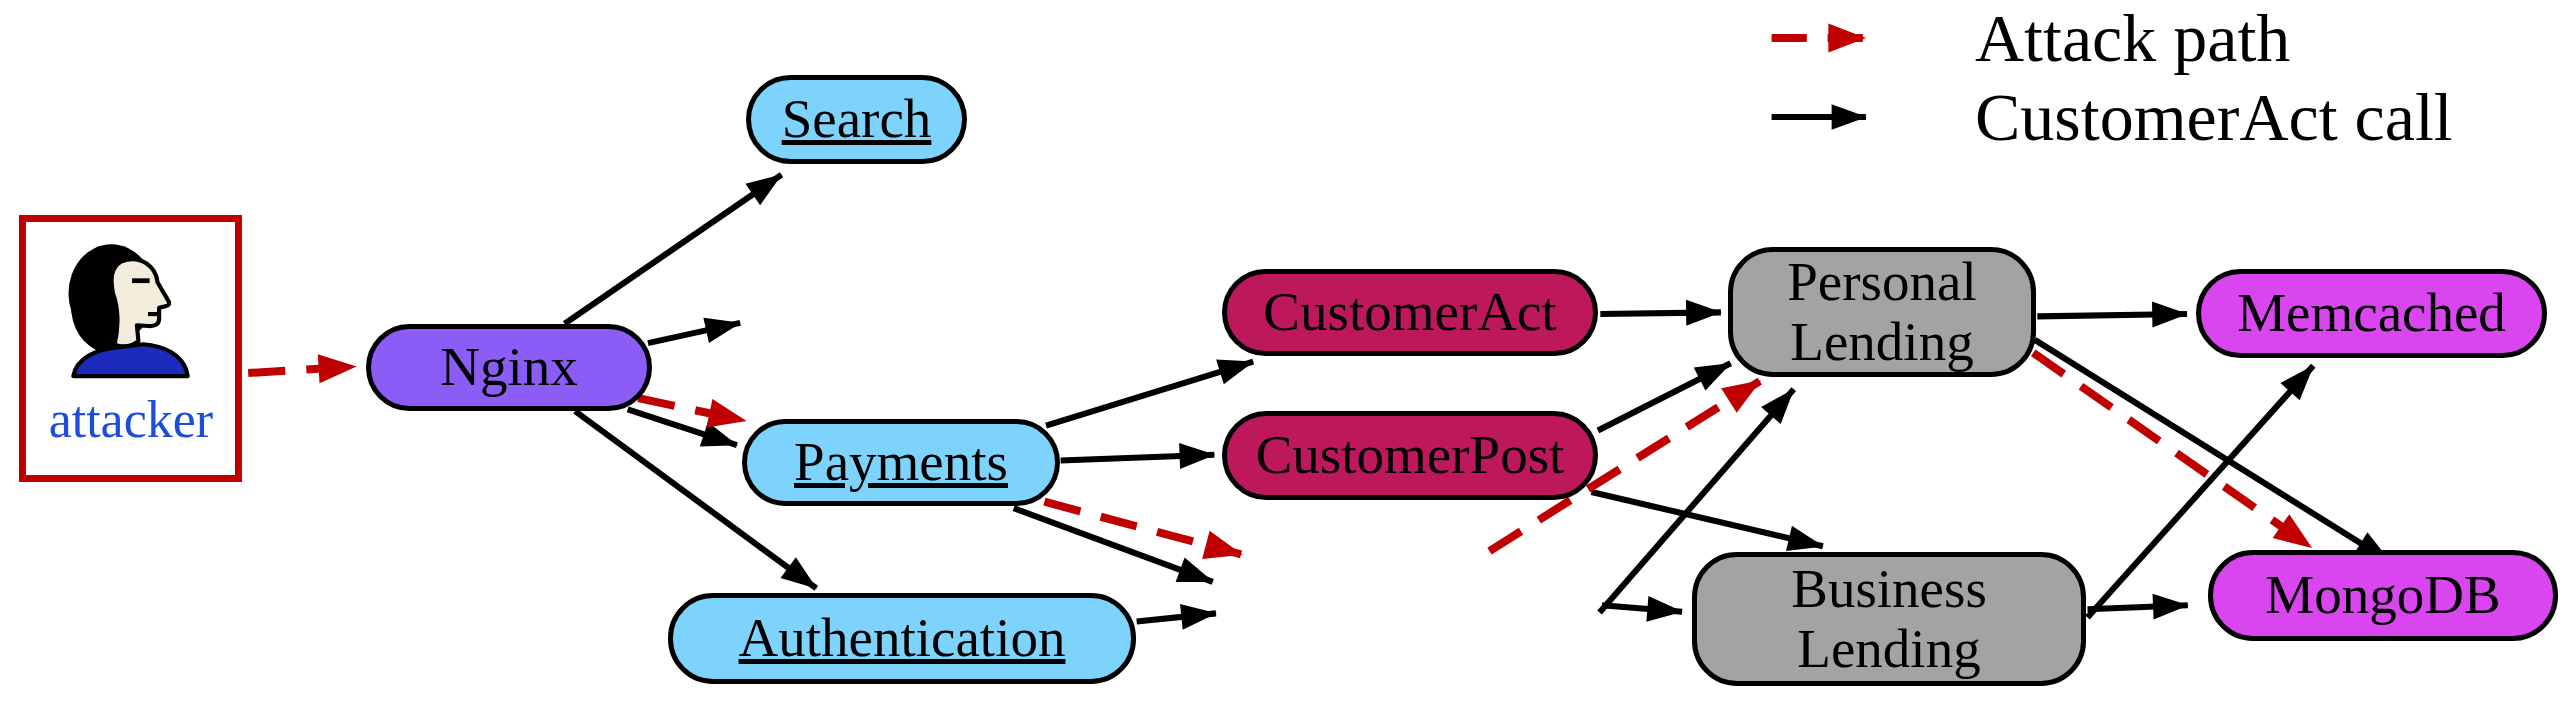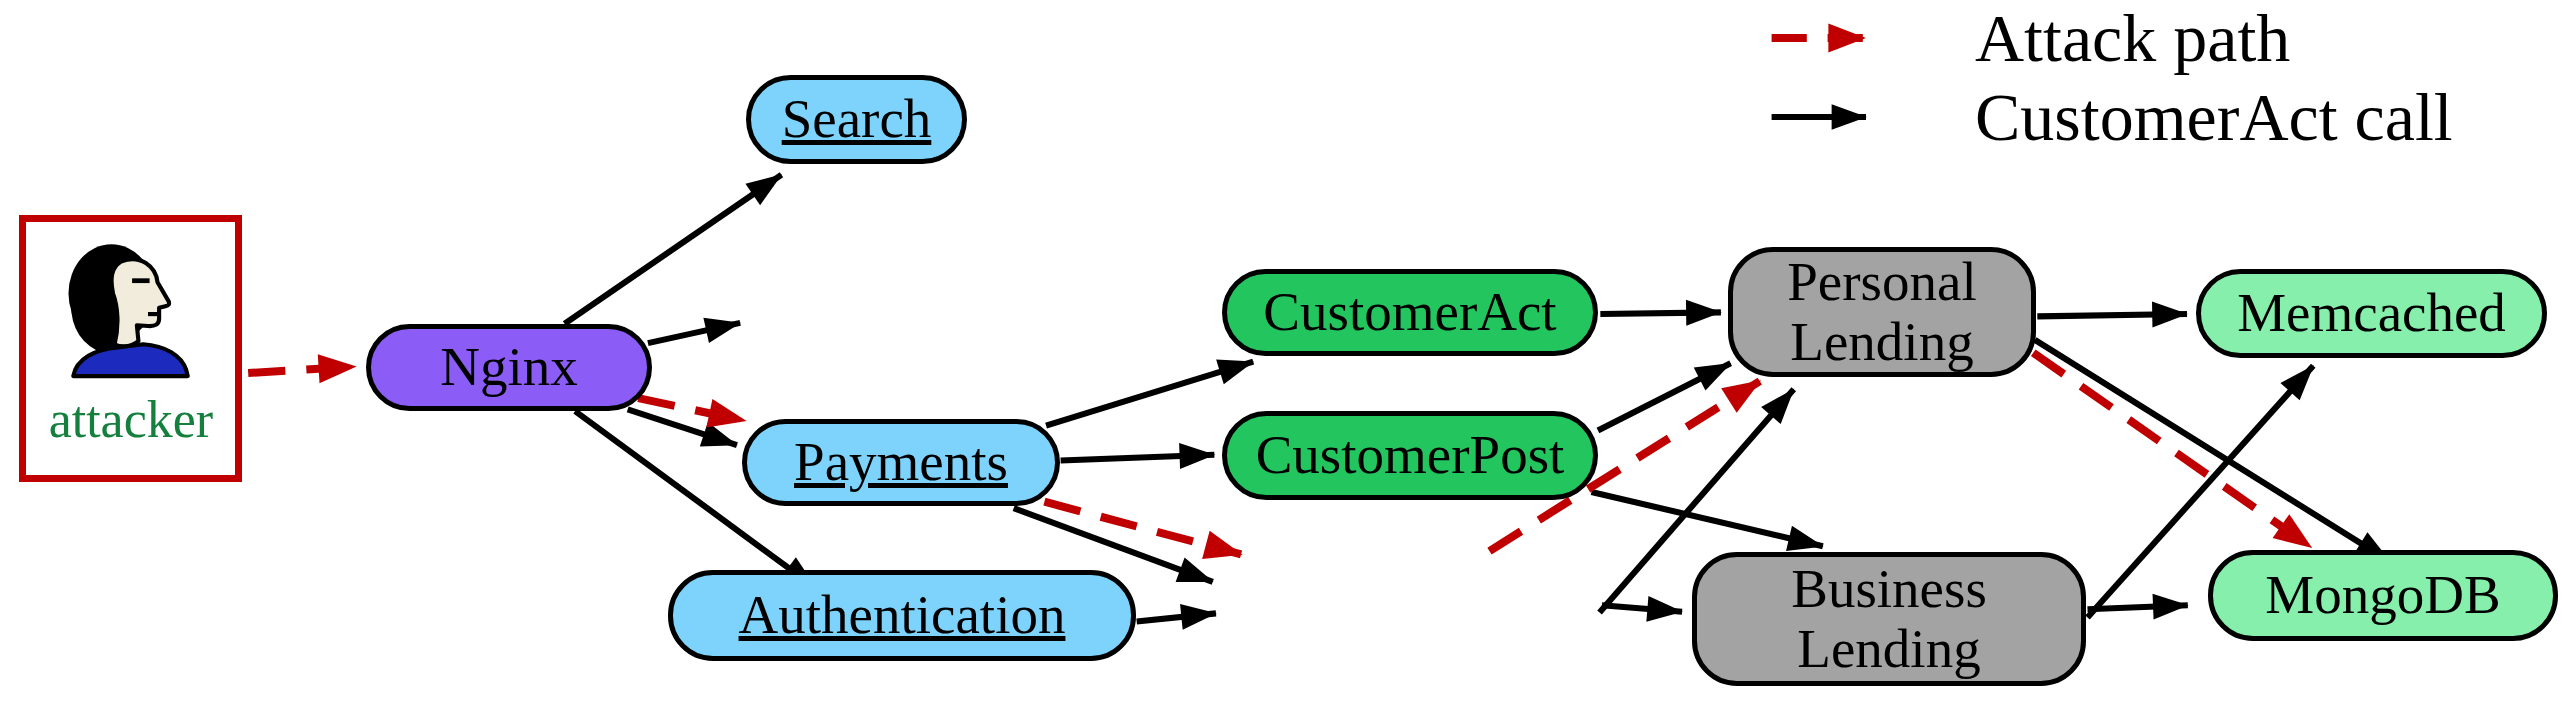--- a/index.html
+++ b/index.html
@@ -5,28 +5,28 @@
   html,body{margin:0;padding:0;background:#ffffff;}
   .stage{position:relative;width:2576px;height:704px;background:#ffffff;overflow:hidden;
          font-family:"Liberation Serif",serif;}
   .edges{position:absolute;left:0;top:0;width:2576px;height:704px;}
   .node{position:absolute;display:flex;align-items:center;justify-content:center;
         border:5.7px solid #000;border-radius:45px;box-sizing:border-box;
         font-family:"Liberation Serif",serif;font-size:55px;color:#000;
         text-align:center;white-space:pre-line;line-height:1.1;}
   .n-orange{background:#8b5cf6;}
   .n-pink{background:#7dd3fc;text-decoration:underline;}
-  .n-blue{background:#22c55e;}
+  .n-blue{background:#be185d;}
   .n-green{background:#a3a3a3;}
-  .n-purple{background:#86efac;}
+  .n-purple{background:#d946ef;}
   .attacker-box{position:absolute;left:19.4px;top:215px;width:223px;height:267px;
         border:7.3px solid #C00000;box-sizing:border-box;background:#ffffff;
         display:flex;flex-direction:column;align-items:center;justify-content:flex-start;
         padding-top:11.3px;}
-  .attacker-label{font-size:52px;color:#15803d;margin-top:1.6px;line-height:1.0;}
+  .attacker-label{font-size:52px;color:#1d4ed8;margin-top:1.6px;line-height:1.0;}
   .legend{position:absolute;left:1769px;top:4.9px;display:flex;flex-direction:column;gap:13px;}
   .legend-row{display:flex;align-items:center;gap:68px;height:66px;}
   .legend-row .lbl{font-size:68px;color:#000;line-height:1.0;white-space:nowrap;}
   .legend-arrow{width:138px;height:32px;flex:0 0 auto;}
 </style>
 </head>
 <body>
 
 <div class="stage">
 
@@ -95,21 +95,21 @@
 
   <div class="node n-pink" style="left:746px;top:75px;width:221px;height:89px;">
     <span>Search</span>
   </div>
 
 
   <div class="node n-pink" style="left:742px;top:419px;width:318px;height:87px;">
     <span>Payments</span>
   </div>
 
-  <div class="node n-pink" style="left:668px;top:570px;width:468px;height:91px;">
+  <div class="node n-pink" style="left:668px;top:593px;width:468px;height:91px;">
     <span>Authentication</span>
   </div>
 
   <div class="node n-blue" style="left:1222px;top:269px;width:376px;height:87px;">
     <span>CustomerAct</span>
   </div>
 
   <div class="node n-blue" style="left:1222px;top:411px;width:376px;height:89px;">
     <span>CustomerPost</span>
   </div>

